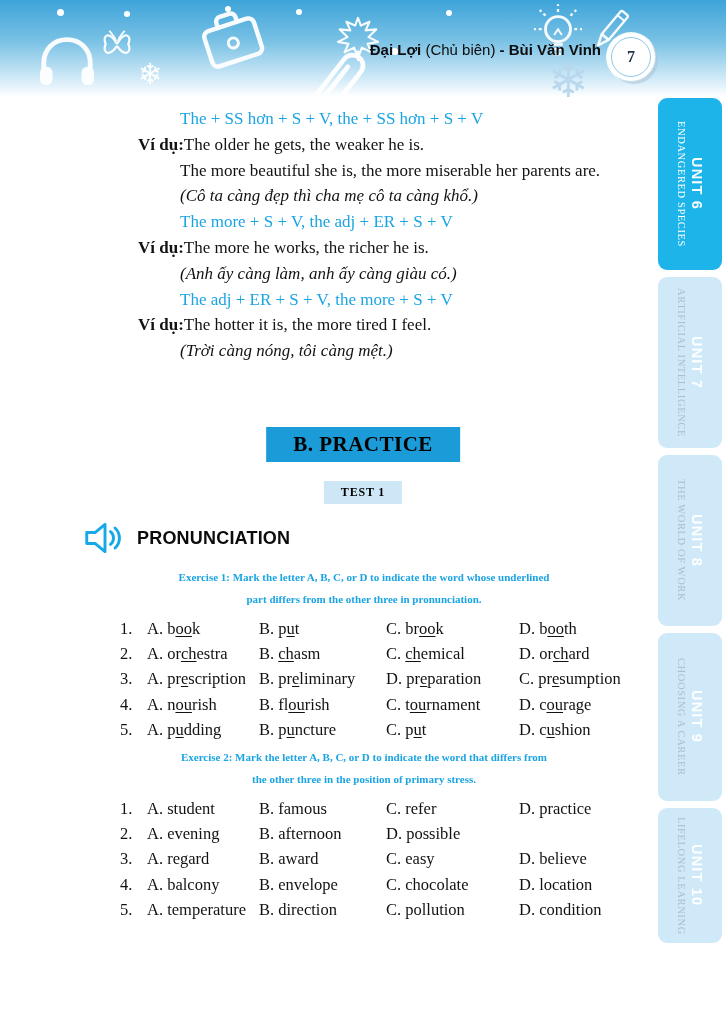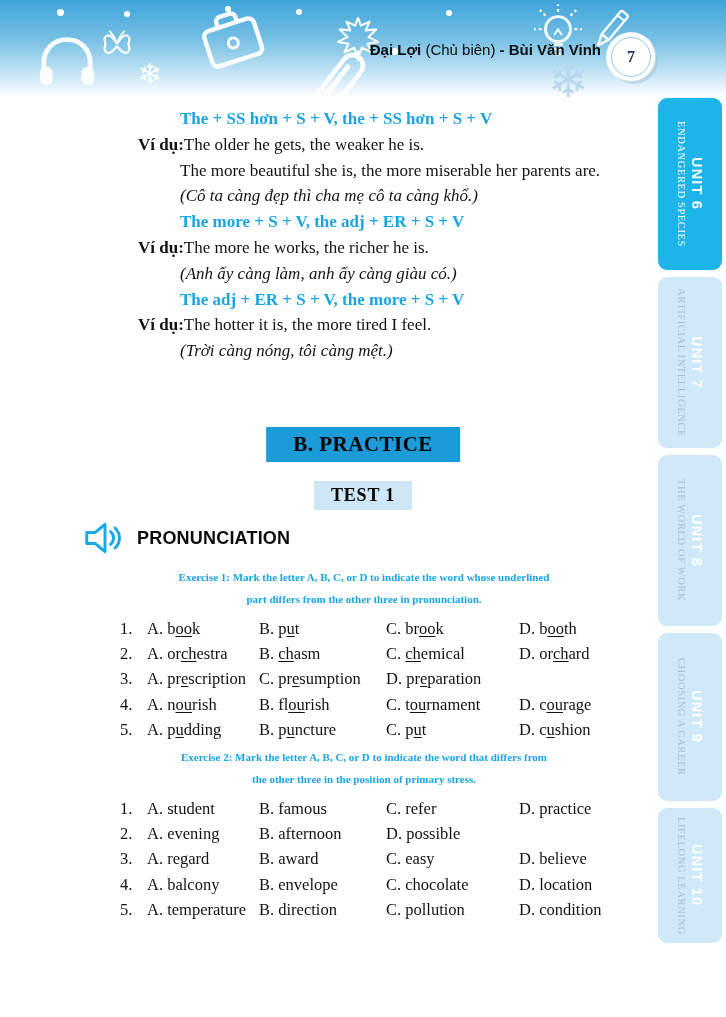--- a/index.html
+++ b/index.html
@@ -30,29 +30,29 @@
   .unit-title{writing-mode:vertical-rl;font-family:"Liberation Serif",serif;font-size:10.5px;
               letter-spacing:.6px;color:#a9bfd0;white-space:nowrap;}
   .unit-num{writing-mode:vertical-rl;font-family:"Liberation Sans",sans-serif;font-weight:bold;
             font-size:14.5px;letter-spacing:1.2px;color:rgba(255,255,255,.97);white-space:nowrap;}
   .unit-tab.active .unit-title{color:#fff;}
 
   
   .grammar{position:absolute;top:106px;left:138px;width:520px;font-size:17px;}
   .gline{display:flex;align-items:baseline;height:25.8px;line-height:25.8px;white-space:nowrap;}
   .glabel{flex:0 0 42px;font-weight:bold;}
-  .gtext.formula{color:var(--accent);font-weight:bold;}
+  .gtext.formula{color:var(--accent);font-weight:normal;}
   .gtext.translation{font-style:italic;}
 
   
   .practice-banner{position:absolute;top:427px;left:50%;transform:translateX(-50%);
                    background:var(--practice-bg);color:#000000;font-weight:bold;font-size:21px;
                    padding:5px 27px;letter-spacing:.5px;white-space:nowrap;}
   .test-banner{position:absolute;top:481px;left:50%;transform:translateX(-50%);
-               background:var(--test-bg);color:#000;font-weight:bold;font-size:18px;
+               background:var(--test-bg);color:#000;font-weight:bold;font-size:12px;
                padding:4px 17px;letter-spacing:.8px;white-space:nowrap;}
 
   
   .section-head{position:absolute;top:520px;left:84px;display:flex;align-items:center;gap:11px;text-align:center;}
   .section-head .label{font-family:"Liberation Sans",sans-serif;font-weight:bold;font-size:18px;
                        color:#0c0c0c;letter-spacing:.2px;}
 
   
   .ex-heading{position:absolute;left:76px;width:576px;text-align:center;color:var(--accent);
               font-weight:bold;font-size:11px;line-height:22px;}
@@ -215,22 +215,23 @@
         <div class="ex-row">
           <span class="ex-num">2.</span>
           <span class="ex-opt">A. or<u>ch</u>estra</span>
           <span class="ex-opt">B. <u>ch</u>asm</span>
           <span class="ex-opt">C. <u>ch</u>emical</span>
           <span class="ex-opt">D. or<u>ch</u>ard</span>
         </div>
         <div class="ex-row">
           <span class="ex-num">3.</span>
           <span class="ex-opt">A. pr<u>e</u>scription</span>
+          <span class="ex-opt">B. pr<u>e</u>liminary</span>
+          <span class="ex-opt">D. pr<u>e</u>paration</span>
           <span class="ex-opt">C. pr<u>e</u>sumption</span>
-          <span class="ex-opt">D. pr<u>e</u>paration</span>
         </div>
         <div class="ex-row">
           <span class="ex-num">4.</span>
           <span class="ex-opt">A. n<u>ou</u>rish</span>
           <span class="ex-opt">B. fl<u>ou</u>rish</span>
           <span class="ex-opt">C. t<u>ou</u>rnament</span>
           <span class="ex-opt">D. c<u>ou</u>rage</span>
         </div>
         <div class="ex-row">
           <span class="ex-num">5.</span>

